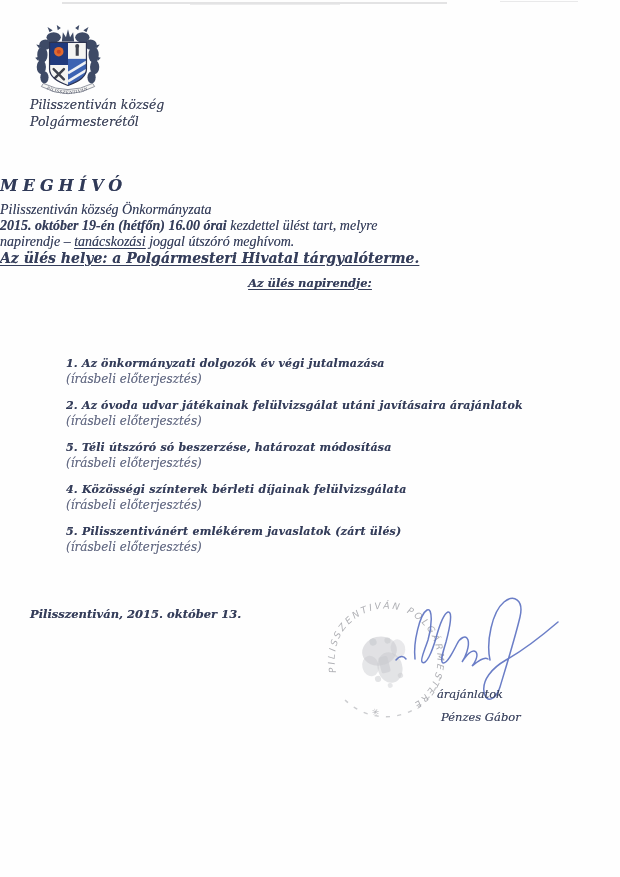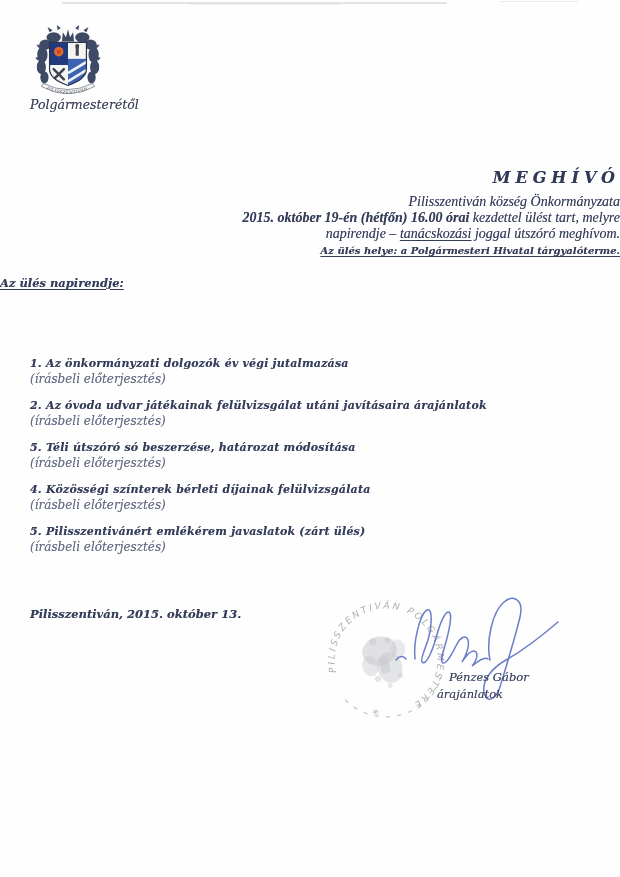--- a/index.html
+++ b/index.html
@@ -15,41 +15,41 @@
   }
   .artifact{position:absolute;background:#c4c4c6;}
   .a1{top:2px;left:62px;width:385px;height:2px;opacity:.45;}
   .a2{top:1px;left:500px;width:78px;height:1px;opacity:.35;}
   .a3{top:4px;left:190px;width:150px;height:1px;opacity:.3;}
 
   .crest{position:absolute;left:34px;top:24px;width:68px;height:82px;}
 
   .sender{position:absolute;left:30px;top:96px;font-size:12.5px;line-height:17px;color:#3a4158;}
 
-  .header-block{position:absolute;left:0;right:0;top:168px;text-align:right;margin-left:38px;}
+  .header-block{position:absolute;left:0;right:0;top:176px;text-align:left;}
   .doc-title{font-size:16px;font-weight:bold;letter-spacing:5px;margin:0 0 7px 0;color:#303a58;}
   .intro-line{font-size:14px;line-height:16px;font-family:Liberation Serif, serif;}
   .u{text-decoration:underline;text-underline-offset:2px;}
   .b{font-weight:bold;}
-  .location-line{font-size:10px;font-weight:bold;line-height:17px;}
+  .location-line{font-size:14px;font-weight:bold;line-height:17px;}
 
-  .agenda-heading{position:absolute;left:0;right:0;top:276px;
+  .agenda-heading{position:absolute;left:0;right:0;top:276px;text-align:center;
     font-size:11.5px;font-weight:bold;}
 
   .agenda{position:absolute;left:30px;right:28px;top:356px;}
-  .agenda-item{margin-bottom:12px;}
+  .agenda-item{margin-bottom:12px;margin-left:36px;}
   .agenda-title{font-size:11px;font-weight:bold;line-height:15px;letter-spacing:.2px;}
   .agenda-note{font-size:12px;line-height:14px;margin-top:1px;color:#4a5270;opacity:.85;}
 
   .dateline{position:absolute;left:30px;top:587px;font-size:11.5px;font-weight:bold;margin-top:20px;}
 
   .stamp{position:absolute;left:314px;top:588px;width:144px;height:144px;transform:rotate(-14deg);}
   .signature-svg{position:absolute;left:340px;top:572px;width:228px;height:148px;}
 
-  .sig-name{position:absolute;left:441px;top:670px;font-size:11.5px;line-height:15px;color:#39425e;margin-left:8px;}
+  .sig-name{position:absolute;left:441px;top:710px;font-size:11.5px;line-height:15px;color:#39425e;}
   .sig-role{position:absolute;left:437px;top:687px;font-size:11.5px;line-height:15px;color:#39425e;}
 
   .txt{ text-shadow:0 0 .4px rgba(52,61,90,.55); }
 </style>
 </head>
 <body>
 
 <div class="page">
 
   <div class="artifact a1"></div>
@@ -100,20 +100,21 @@
       <circle cx="41" cy="21.5" r="2" fill="#3f434e"></circle>
     </g>
     <path d="M14,18 L50,18 L50,44 Q50,54 32,60 Q14,54 14,44 Z" fill="none" stroke="#2c3350" stroke-width="1.2"></path>
     <path d="M6,61 Q32,75 58,61 L56,58 Q32,70 8,58 Z" fill="#f6f6f4" stroke="#6a7080" stroke-width=".7"></path>
     <text font-size="4" letter-spacing=".4" fill="#4a4f63" font-family="DejaVu Serif, serif">
       <textPath href="#ribbonArc" startOffset="10%">PILISSZENTIVÁN</textPath>
     </text>
   </svg>
 
   <div class="sender txt">
+    <div>Pilisszentiván község</div>
     <div>Polgármesterétől</div>
   </div>
 
   <div class="header-block txt">
     <div class="doc-title">MEGHÍVÓ</div>
     <div class="intro-line">Pilisszentiván község Önkormányzata</div>
     <div class="intro-line"><span class="b">2015. október 19-én (hétfőn) 16.00 órai</span><span> kezdettel ülést tart, melyre</span></div>
     <div class="intro-line"><span>napirendje – </span><span class="u">tanácskozási</span><span> joggal útszóró meghívom.</span></div>
     <div class="location-line u">Az ülés helye: a Polgármesteri Hivatal tárgyalóterme.</div>
   </div>

